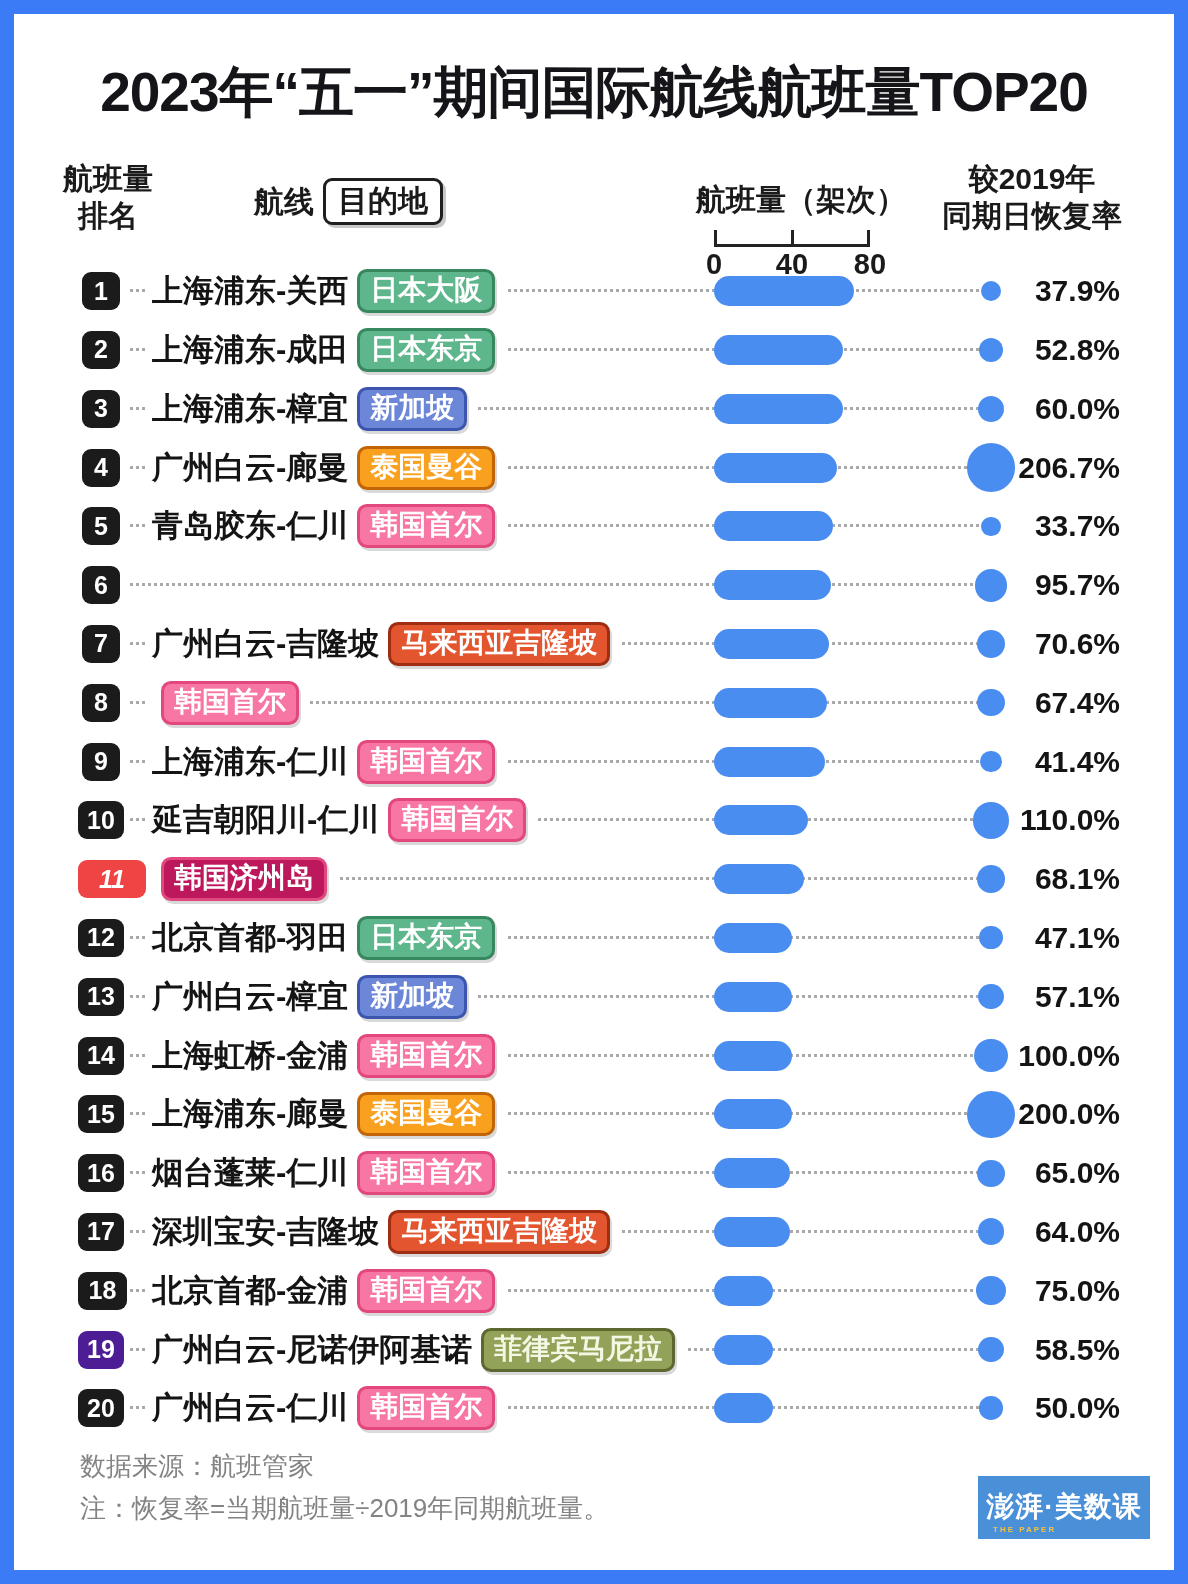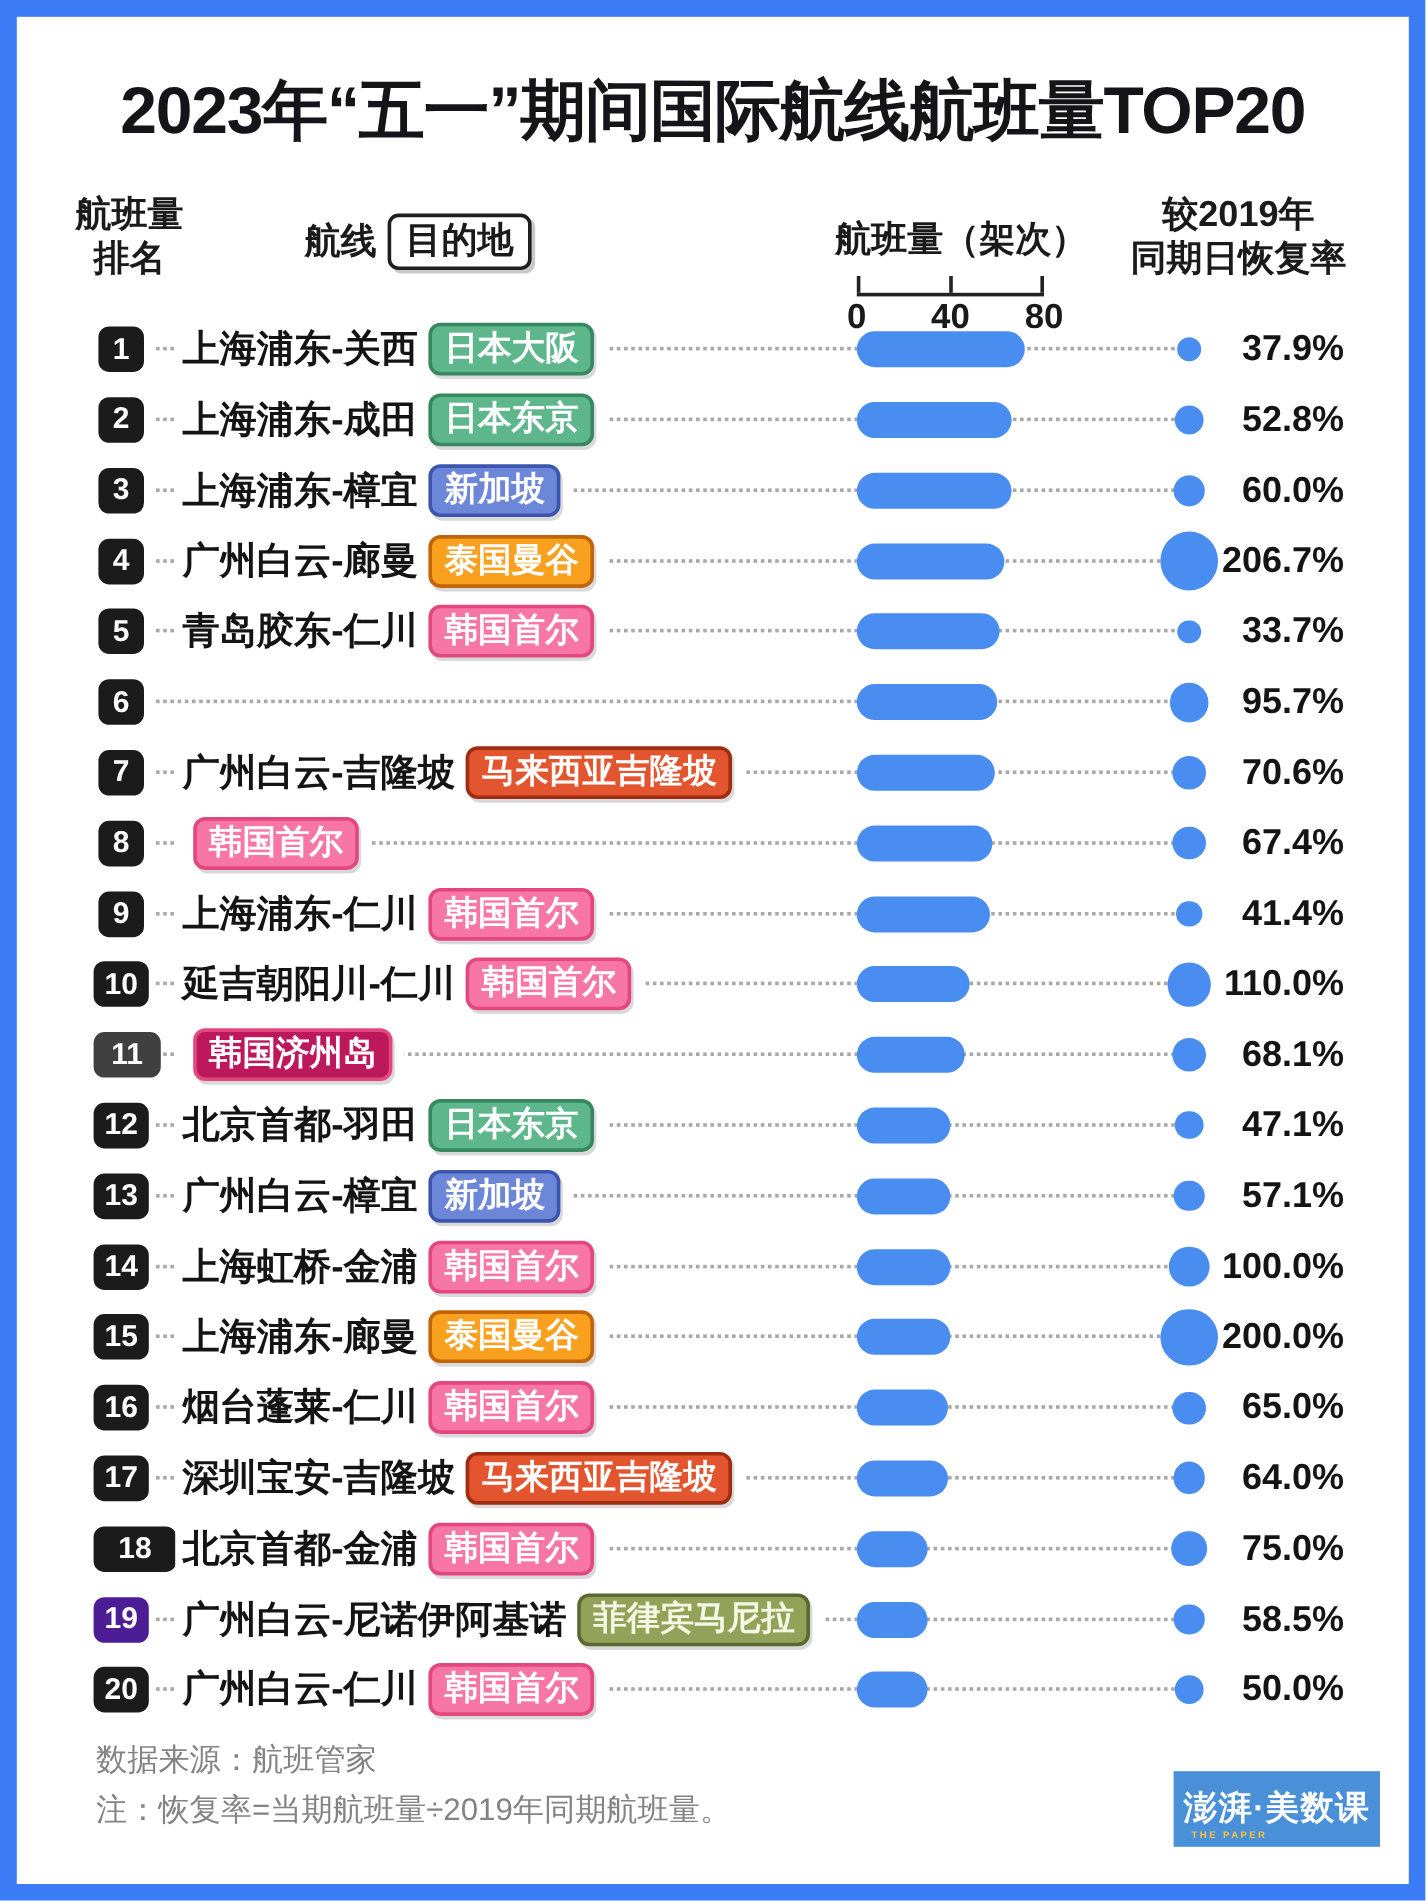--- a/index.html
+++ b/index.html
@@ -185,21 +185,21 @@
         <div class="routewrap">
           <span class="route">延吉朝阳川-仁川</span>
           <span class="tag" style="background: rgb(248, 118, 164); border-color: rgb(226, 71, 125); color: rgb(255, 255, 255);">韩国首尔</span>
         </div>
         <div class="bar" style="width: 93.6px; background: rgb(74, 141, 240);"></div>
         <div class="dot" style="width: 36.807px; height: 36.807px; left: 972.597px; margin-top: -18.4035px; background: rgb(74, 141, 240);"></div>
         <div class="pct">110.0%</div>
       </div>
       <div class="row" style="top: 849.6px;">
         <div class="leader" style="border-top-color: rgb(169, 169, 169);"></div>
-        <div class="badge" style="width: 56px; left: 78px; background: #404040;">11</div>
+        <div class="badge" style="width: 68px; left: 78px; background: #ef4444; font-style: italic;">11</div>
         <div class="routewrap">
           <span class="tag" style="background: #be185d; border-color: rgb(226, 71, 125); color: rgb(255, 255, 255);">韩国济州岛</span>
         </div>
         <div class="bar" style="width: 89.7px; background: rgb(74, 141, 240);"></div>
         <div class="dot" style="width: 27.7276px; height: 27.7276px; left: 977.136px; margin-top: -13.8638px; background: rgb(74, 141, 240);"></div>
         <div class="pct">68.1%</div>
       </div>
       <div class="row" style="top: 908.4px;">
         <div class="leader" style="border-top-color: rgb(169, 169, 169);"></div>
         <div class="badge" style="width: 46px; left: 78px; background: rgb(27, 27, 27);">12</div>
@@ -261,21 +261,21 @@
         <div class="routewrap">
           <span class="route">深圳宝安-吉隆坡</span>
           <span class="tag" style="background: rgb(226, 85, 46); border-color: rgb(158, 45, 18); color: rgb(255, 255, 255);">马来西亚吉隆坡</span>
         </div>
         <div class="bar" style="width: 76.05px; background: rgb(74, 141, 240);"></div>
         <div class="dot" style="width: 26.88px; height: 26.88px; left: 977.56px; margin-top: -13.44px; background: rgb(74, 141, 240);"></div>
         <div class="pct">64.0%</div>
       </div>
       <div class="row" style="top: 1261.2px;">
         <div class="leader" style="border-top-color: rgb(169, 169, 169);"></div>
-        <div class="badge" style="width: 69px; left: 78px; background: rgb(27, 27, 27);">18</div>
+        <div class="badge" style="width: 49px; left: 78px; background: rgb(27, 27, 27);">18</div>
         <div class="routewrap">
           <span class="route">北京首都-金浦</span>
           <span class="tag" style="background: rgb(248, 118, 164); border-color: rgb(226, 71, 125); color: rgb(255, 255, 255);">韩国首尔</span>
         </div>
         <div class="bar" style="width: 58.5px; background: rgb(74, 141, 240);"></div>
         <div class="dot" style="width: 29.0985px; height: 29.0985px; left: 976.451px; margin-top: -14.5492px; background: rgb(74, 141, 240);"></div>
         <div class="pct">75.0%</div>
       </div>
       <div class="row" style="top: 1320px;">
         <div class="leader" style="border-top-color: rgb(169, 169, 169);"></div>

